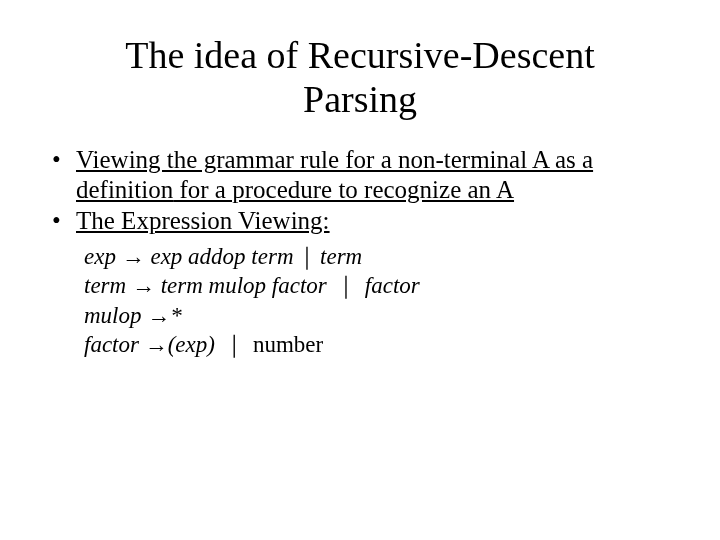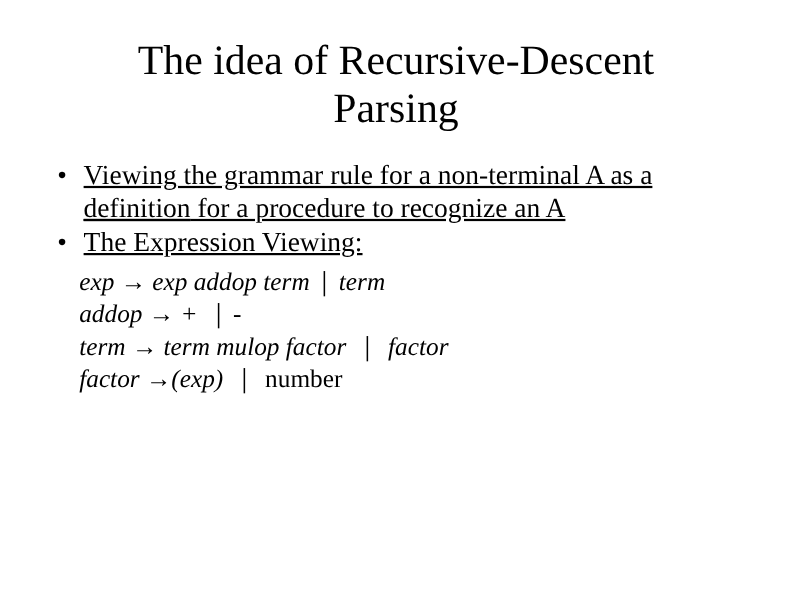--- a/index.html
+++ b/index.html
@@ -42,21 +42,21 @@
     content: "•";
     position: absolute;
     left: 4px;
     top: 0;
     font-size: 25px;
   }
   .underline {
     text-decoration: underline;
   }
   .grammar {
-    margin: 6px 0 0 24px;
+    margin: 6px 0 0 36px;
     font-size: 23px;
     line-height: 1.28;
   }
   .grammar-line {
     white-space: nowrap;
   }
   .ital { font-style: italic; }
   .pipe { padding: 0 2px; }
 </style>
 </head>
@@ -75,31 +75,29 @@
     </li>
   </ul>
 
   <div class="grammar">
     <div class="grammar-line">
       <span class="ital">exp</span>
       <span>→</span>
       <span class="ital">exp addop term</span><span class="pipe">｜</span><span class="ital">term</span>
     </div>
     <div class="grammar-line">
-      <span class="ital">addop</span>
-      <span>→</span>
-      <span class="ital">+</span>
-      <span class="pipe">｜</span><span class="ital">-</span>
-    </div>
-    <div class="grammar-line">
       <span class="ital">term</span>
       <span>→</span>
       <span class="ital">term mulop factor</span>
       <span class="pipe">｜</span>
       <span class="ital">factor</span>
+    </div>
+    <div class="grammar-line">
+      <span class="ital">mulop</span>
+      <span>→</span><span class="ital">*</span>
     </div>
     <div class="grammar-line">
       <span class="ital">factor</span>
       <span>→</span><span class="ital">(exp)</span>
       <span class="pipe">｜</span>
       <span>number</span>
     </div>
   </div>
 
 </div>

